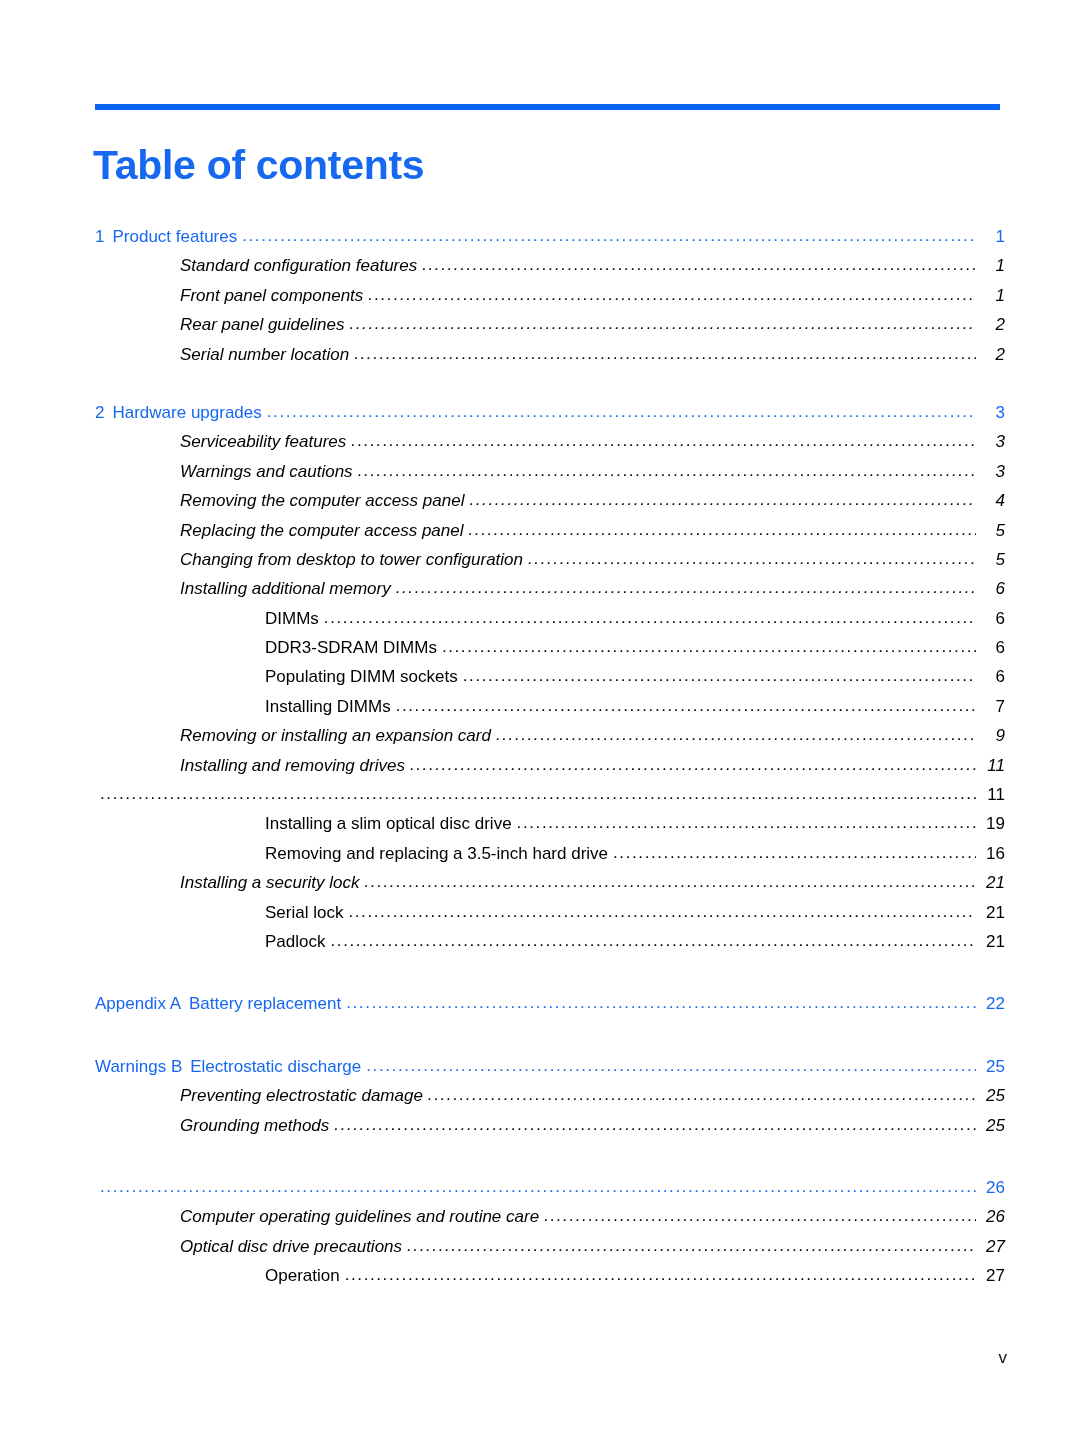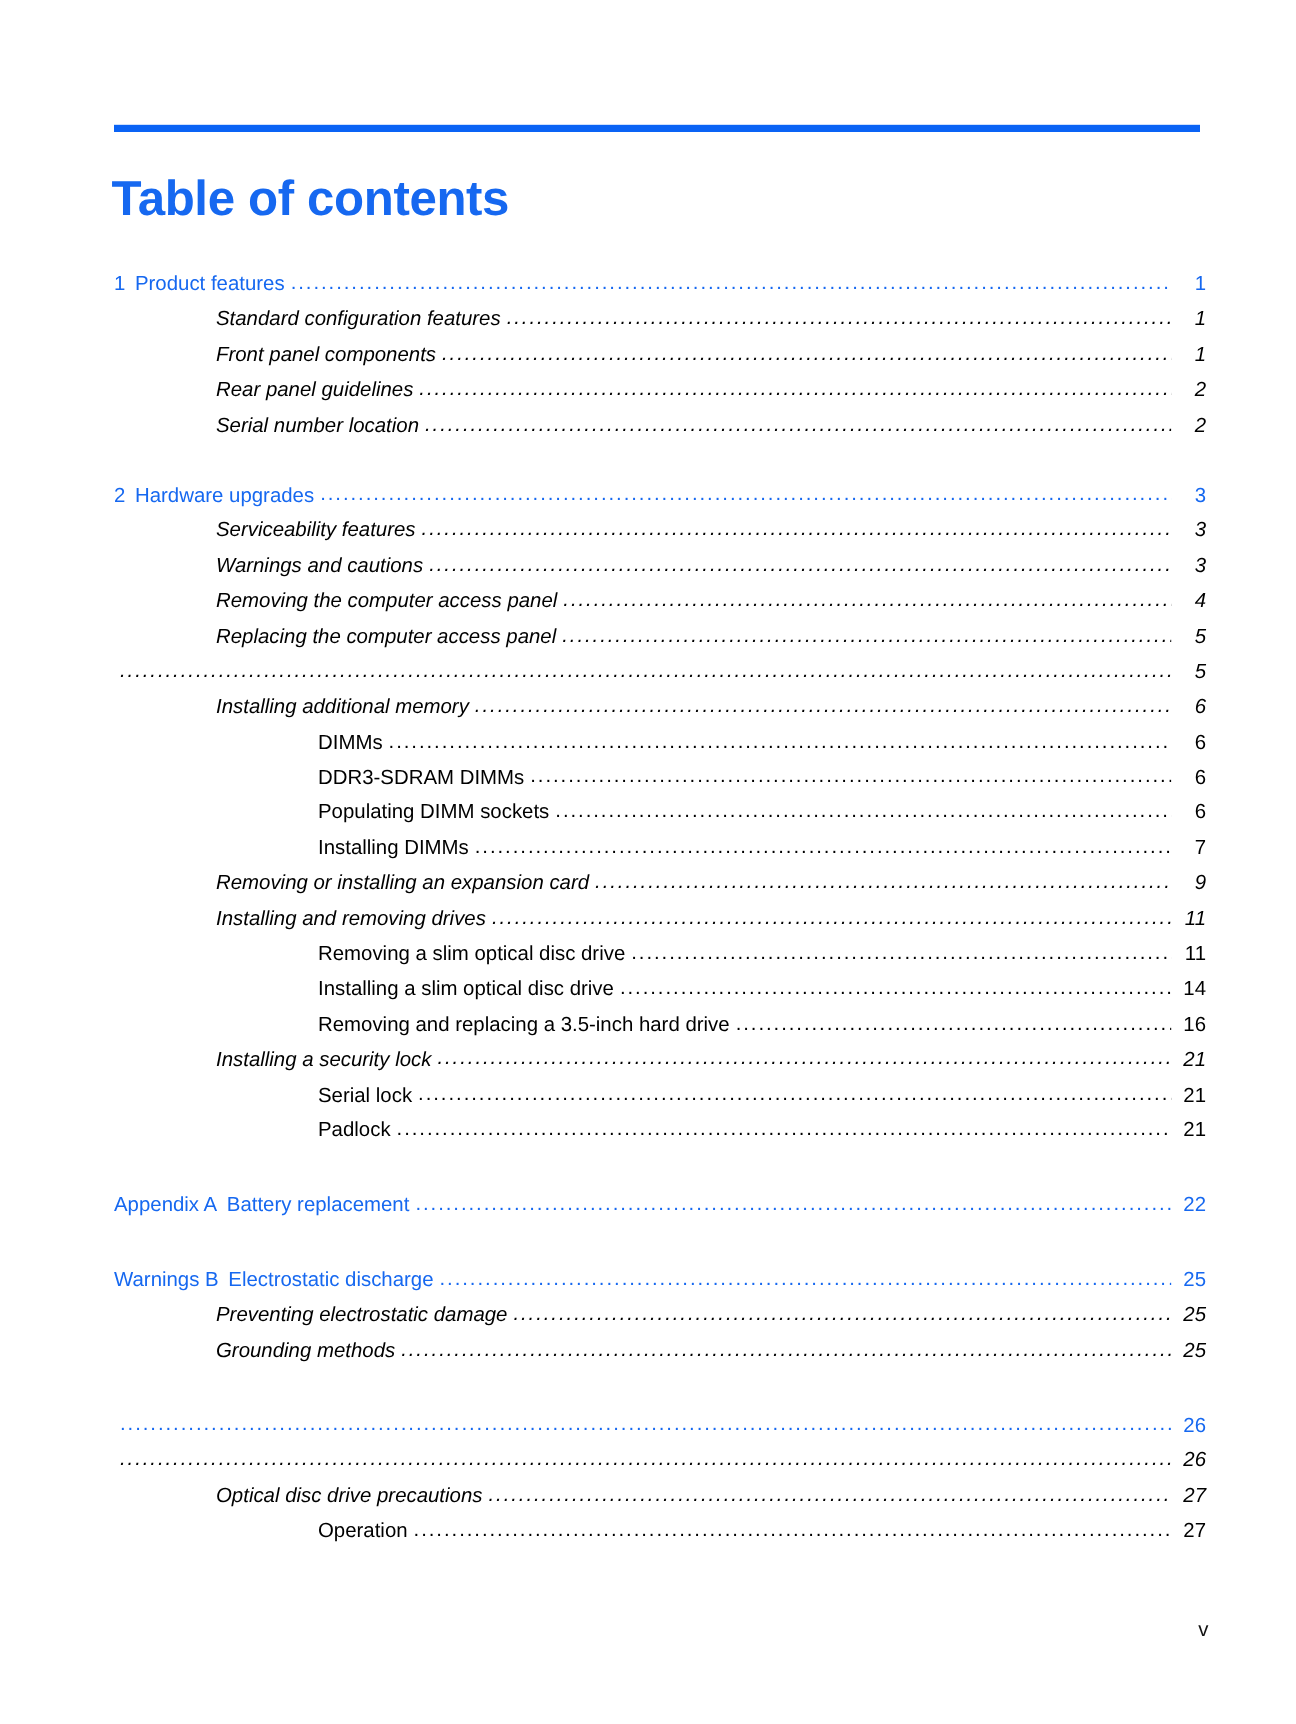--- a/index.html
+++ b/index.html
@@ -181,20 +181,21 @@
         <span class="label">Removing the computer access panel</span>
         <span class="leader">........................................................................................................................................................................................................................</span>
         <span class="pageno">4</span>
       </div>
       <div class="toc-row lvl-2">
         <span class="label">Replacing the computer access panel</span>
         <span class="leader">........................................................................................................................................................................................................................</span>
         <span class="pageno">5</span>
       </div>
       <div class="toc-row lvl-2">
+        <span class="label">Changing from desktop to tower configuration</span>
         <span class="leader">........................................................................................................................................................................................................................</span>
         <span class="pageno">5</span>
       </div>
       <div class="toc-row lvl-2">
         <span class="label">Installing additional memory</span>
         <span class="leader">........................................................................................................................................................................................................................</span>
         <span class="pageno">6</span>
       </div>
       <div class="toc-row lvl-3">
         <span class="label">DIMMs</span>
@@ -220,28 +221,27 @@
         <span class="label">Removing or installing an expansion card</span>
         <span class="leader">........................................................................................................................................................................................................................</span>
         <span class="pageno">9</span>
       </div>
       <div class="toc-row lvl-2">
         <span class="label">Installing and removing drives</span>
         <span class="leader">........................................................................................................................................................................................................................</span>
         <span class="pageno">11</span>
       </div>
       <div class="toc-row lvl-3">
-        <span class="label">Removing a slim optical disc drive</span>
         <span class="leader">........................................................................................................................................................................................................................</span>
         <span class="pageno">11</span>
       </div>
       <div class="toc-row lvl-3">
         <span class="label">Installing a slim optical disc drive</span>
         <span class="leader">........................................................................................................................................................................................................................</span>
-        <span class="pageno">14</span>
+        <span class="pageno">19</span>
       </div>
       <div class="toc-row lvl-3">
         <span class="label">Removing and replacing a 3.5-inch hard drive</span>
         <span class="leader">........................................................................................................................................................................................................................</span>
         <span class="pageno">16</span>
       </div>
       <div class="toc-row lvl-2">
         <span class="label">Installing a security lock</span>
         <span class="leader">........................................................................................................................................................................................................................</span>
         <span class="pageno">21</span>
@@ -277,20 +277,21 @@
         <span class="label">Grounding methods</span>
         <span class="leader">........................................................................................................................................................................................................................</span>
         <span class="pageno">25</span>
       </div>
       <div class="gap-appendix"></div>
       <div class="toc-row lvl-1">
         <span class="leader">........................................................................................................................................................................................................................</span>
         <span class="pageno">26</span>
       </div>
       <div class="toc-row lvl-2">
+        <span class="label">Computer operating guidelines and routine care</span>
         <span class="leader">........................................................................................................................................................................................................................</span>
         <span class="pageno">26</span>
       </div>
       <div class="toc-row lvl-2">
         <span class="label">Optical disc drive precautions</span>
         <span class="leader">........................................................................................................................................................................................................................</span>
         <span class="pageno">27</span>
       </div>
       <div class="toc-row lvl-3">
         <span class="label">Operation</span>

